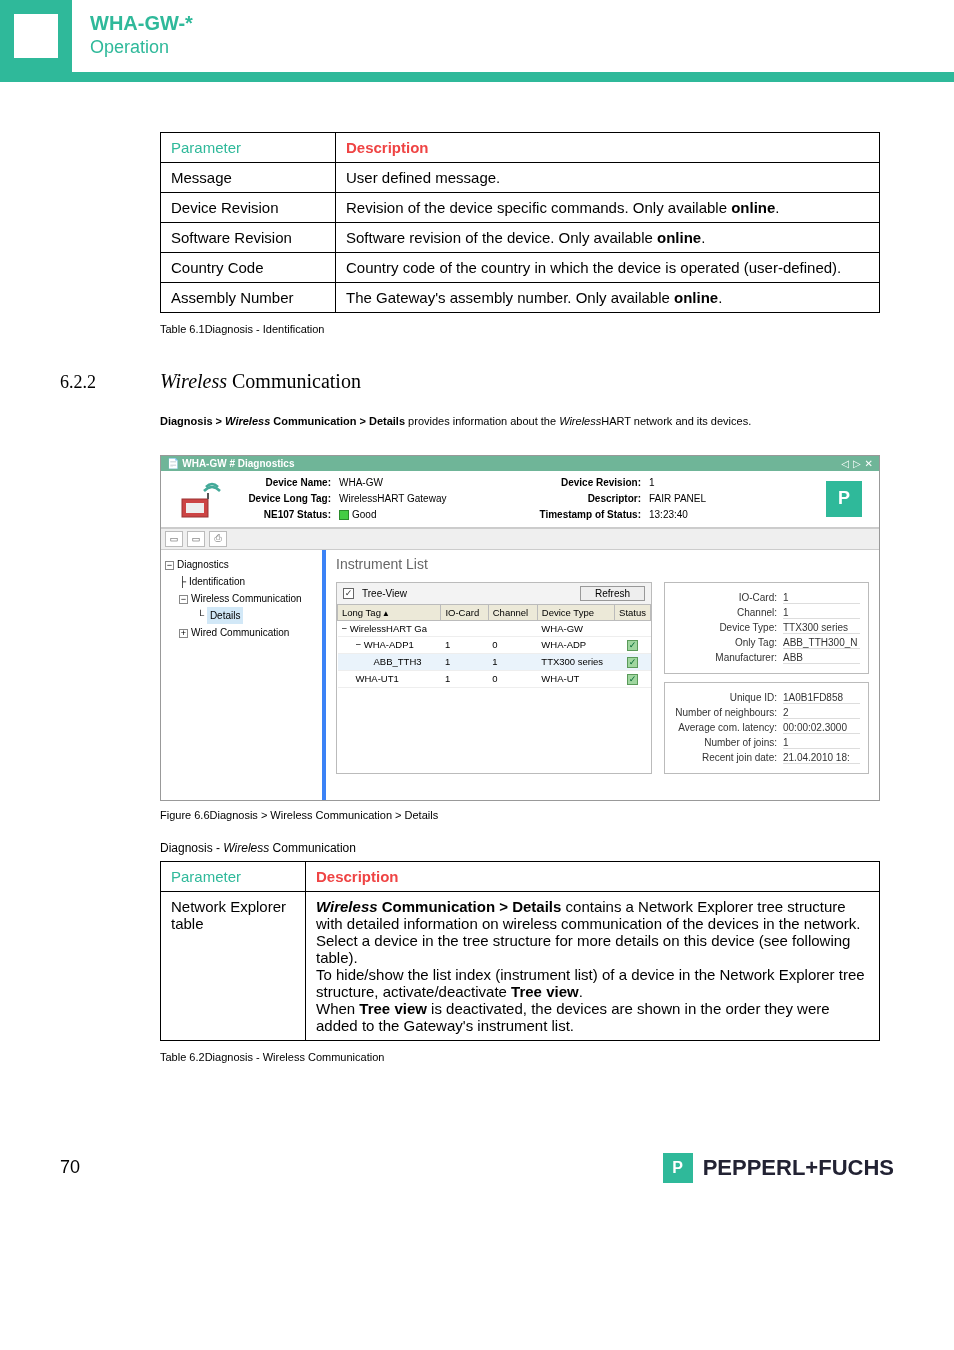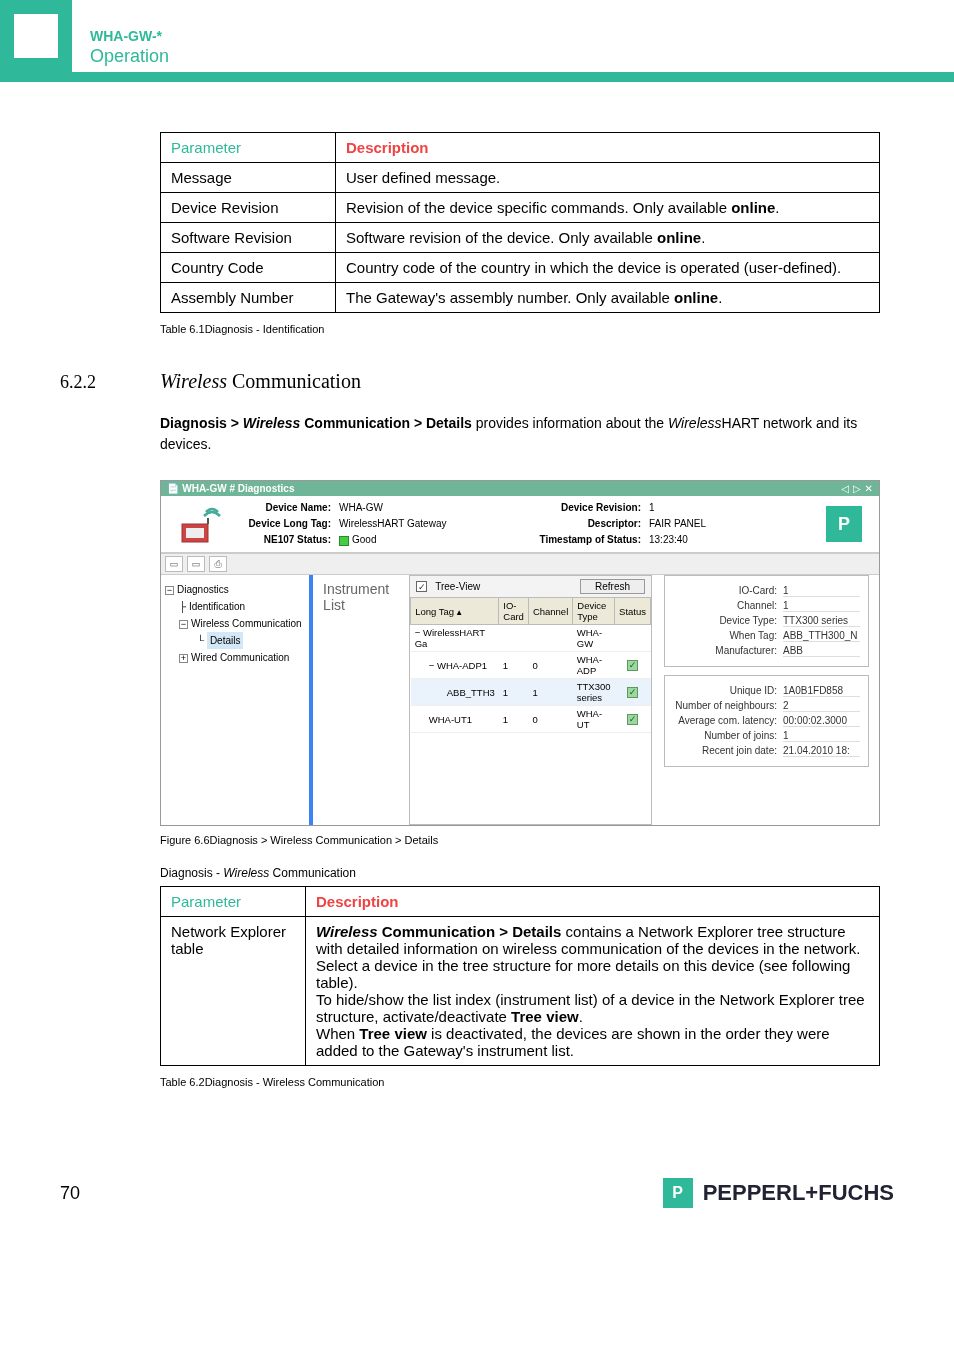--- a/index.html
+++ b/index.html
@@ -1,55 +1,55 @@
 <!DOCTYPE html>
 <html><head>
 <meta charset="utf-8">
 <style>
   * { box-sizing: border-box; margin: 0; padding: 0; }
   body { font-family: Arial, Helvetica, sans-serif; font-size: 14px; color: #000; background: #fff; width: 954px; }
   .topbar { height: 72px; background: #fff; display: flex; align-items: stretch; }
   .topbar-logo { width: 72px; height: 72px; background: #2fb99a; position: relative; }
   .topbar-logo-inner { position: absolute; top: 14px; left: 14px; width: 44px; height: 44px; background: #fff; }
   .topbar-title { padding: 12px 18px; }
-  .topbar-title .l1 { color: #2fb99a; font-size: 14px; font-weight: bold; margin-top: 16px; }
+  .topbar-title .l1 { color: #2fb99a; font-size: 20px; font-weight: bold; }
   .topbar-title .l2 { color: #2fb99a; font-size: 18px; font-weight: normal; margin-top: 2px; }
   .topbar-rule { height: 10px; background: #2fb99a; }
   .content { padding: 50px 60px 30px 60px; }
   .param-table { width: 720px; margin-left: 100px; border-collapse: collapse; border: 1.5px solid #000; }
   .param-table th, .param-table td { border: 1px solid #000; padding: 6px 10px; text-align: left; vertical-align: top; font-size: 15px; }
   .param-table thead th.p { color: #2fb99a; font-weight: normal; width: 175px; }
   .param-table thead th.d { color: #ef4444; font-weight: bold; }
   .param-table td.pname { font-weight: normal; }
   .caption { font-size: 11px; margin: 10px 0 0 100px; }
   .section-row { display: flex; margin-top: 35px; align-items: baseline; font-family: Liberation Serif, serif; }
   .section-num { width: 100px; font-size: 18px; color: #000; }
   .section-title { font-size: 20px; }
   .section-title .it { font-style: italic; }
-  .body-text { margin: 20px 0 0 100px; width: 720px; font-size: 14px; line-height: 1.5; }
+  .body-text { margin: 20px 0 0 100px; width: 720px; font-size: 11px; line-height: 1.5; }
   .body-text .it { font-style: italic; }
   .screenshot { margin: 25px 0 0 100px; width: 720px; border: 1px solid #999; background: #f5f5f5; font-family: Tahoma, Arial, sans-serif; font-size: 10px; }
   .ss-titlebar { background: #6fb598; color: #fff; padding: 2px 6px; display: flex; align-items: center; }
   .ss-titlebar .spacer { flex: 1; }
   .ss-titlebar .wicon { font-size: 10px; margin-left: 4px; cursor: default; }
   .ss-header { display: flex; padding: 6px 10px; background: #fff; border-bottom: 1px solid #ccc; }
   .ss-header-left { width: 58px; display: flex; align-items: center; justify-content: center; }
   .ss-header-left svg { display: block; }
   .ss-header-mid { flex: 1; display: grid; grid-template-columns: 110px 170px 140px 110px; row-gap: 4px; align-items: center; }
   .ss-header-mid .lbl { font-weight: bold; text-align: right; padding-right: 8px; }
   .ss-header-right { width: 50px; display:flex; align-items:center; justify-content:center; }
   .ss-header-right .pf { width: 36px; height: 36px; background:#2fb99a; display:flex; align-items:center; justify-content:center; color:#fff; font-size:18px; font-weight:bold; }
   .ss-toolbar { background:#efefef; border-top:1px solid #ccc; border-bottom:1px solid #ccc; padding:2px 4px; display:flex; gap:4px; }
   .ss-toolbar .tb { width:18px; height:16px; border:1px solid #bbb; background:#fff; display:inline-flex; align-items:center; justify-content:center; font-size:9px; color:#555; }
   .ss-body { display:flex; background:#fff; min-height:250px; }
   .ss-tree { width:165px; border-right:4px solid #3b82f6; padding:6px 4px; font-size:10px; line-height:1.7; }
   .ss-tree .node { white-space:nowrap; }
   .ss-tree .exp { display:inline-block; width:9px; height:9px; border:1px solid #888; text-align:center; line-height:7px; font-size:9px; margin-right:3px; background:#fff; }
   .ss-tree .sel { background:#d2e8f7; display:inline-block; padding:0 3px; }
-  .ss-main { flex:1; display:flex; flex-direction:row; }
+  .ss-main { flex:1; display:flex; flex-direction:column; }
   .ss-main-title { padding:6px 10px 10px 10px; color:#666; font-size:14px; }
   .ss-main-row { display:flex; gap:12px; padding:0 10px; }
   .ss-list { flex:1; border:1px solid #bbb; background:#fff; }
   .ss-list-top { display:flex; align-items:center; padding:3px 6px; gap:8px; background:#f3f3f3; }
   .ss-list-top .chk { width:11px; height:11px; border:1px solid #666; background:#fff; display:inline-flex; align-items:center; justify-content:center; font-size:9px; color:#333; }
   .ss-list-top .refresh { margin-left:auto; border:1px solid #999; background:#eee; padding:1px 14px; font-size:10px; }
   .ss-grid { width:100%; border-collapse:collapse; font-size:9.5px; }
   .ss-grid th { background:#ece9d8; border:1px solid #bbb; padding:2px 4px; font-weight:normal; text-align:left; }
   .ss-grid td { border-bottom:1px solid #eee; padding:2px 4px; }
   .ss-grid tr.selrow td { background:#eaf3fb; }
@@ -236,21 +236,21 @@
                 </div>
               <div class="kv">
                   <span class="k">Channel:</span>
                   <span class="v">1</span>
                 </div>
               <div class="kv">
                   <span class="k">Device Type:</span>
                   <span class="v">TTX300 series</span>
                 </div>
               <div class="kv">
-                  <span class="k">When Tag:</span>
+                  <span class="k">Only Tag:</span>
                   <span class="v">ABB_TTH300_N</span>
                 </div>
               <div class="kv">
                   <span class="k">Manufacturer:</span>
                   <span class="v">ABB</span>
                 </div>
             </div>
             <div class="ss-side-box">
               <div class="kv">
                   <span class="k">Unique ID:</span>

